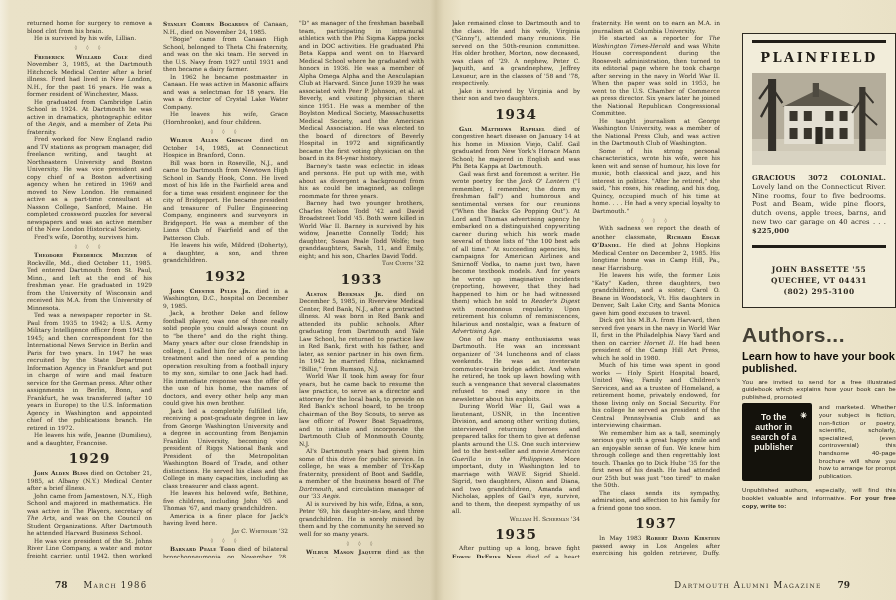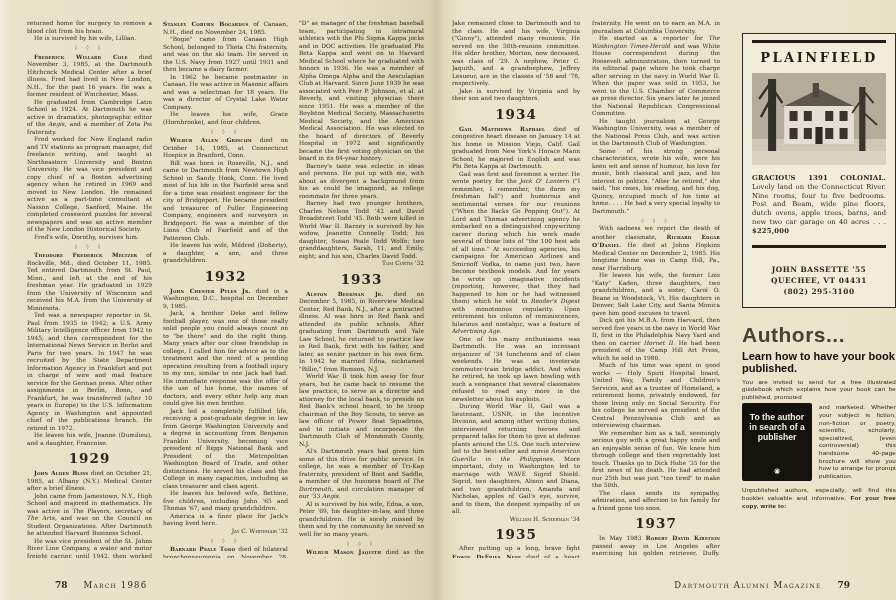--- a/index.html
+++ b/index.html
@@ -60,21 +60,21 @@
   .vantage { margin-top:16px; color:#15130e; font-family:"Liberation Sans", sans-serif; }
   .v-intro { font-size:21px; line-height:21px; font-weight:700; color:#454136; letter-spacing:.5px; }
   .v-head { font-size:25px; line-height:22px; font-weight:bold; letter-spacing:-.5px; color:#0f0d09; }
   .v-sub { font-size:11px; line-height:12px; font-weight:bold; margin:5px 0 4px; color:#0f0d09; }
   .v-body { font-size:6.2px; line-height:7.6px; text-align:justify; letter-spacing:.2px; color:#201d16; }
   .v-row { display:flex; gap:7px; margin-top:3px; align-items:flex-start; }
   .v-book {
     width:70px; height:78px; background:#14120c; color:#f2efe4;
     text-align:center; font-weight:bold; font-size:8.6px; line-height:10px;
     padding:9px 5px 5px; border-radius:2px; flex:none;
-    display:flex; flex-direction:column; justify-content:space-between;
+    display:flex; flex-direction:row; justify-content:space-between;
   }
   .v-book-glyph { font-size:8px; line-height:8px; }
   .v-body2 { margin-top:5px; }
   .v-bold { font-weight:bold; }
   i { font-style:italic; }
 </style>
 </head>
 <body>
 
 <div class="spread">
@@ -189,21 +189,21 @@
             <rect x="71" y="54" width="8" height="17" fill="#2c2922"></rect>
             <rect x="82" y="55" width="9" height="11" fill="#39352c"></rect>
             <rect x="98" y="55" width="9" height="11" fill="#39352c"></rect>
             <rect x="18" y="6" width="9" height="74" fill="#33302a"></rect>
             <path d="M22 8 L8 26 M22 14 L34 30 M22 24 L10 44" stroke="#33302a" stroke-width="2.5" fill="none"></path>
             <rect x="120" y="14" width="7" height="66" fill="#3a362f"></rect>
             <path d="M123 16 L136 30 M123 26 L112 40 M123 38 L140 52" stroke="#3a362f" stroke-width="2" fill="none"></path>
             <rect x="0" y="78" width="150" height="14" fill="#d8d3c2"></rect>
           </svg>
           <div class="plain-body">
-            <span class="plain-lead">GRACIOUS 1391 COLONIAL.</span><span> Lovely land on the Connecticut River. Nine rooms, four to five bedrooms. Post and Beam, wide pine floors, dutch ovens, apple trees, barns, and new two car garage on 40 acres . . . </span><span class="plain-price">$225,000</span>
+            <span class="plain-lead">GRACIOUS 3072 COLONIAL.</span><span> Lovely land on the Connecticut River. Nine rooms, four to five bedrooms. Post and Beam, wide pine floors, dutch ovens, apple trees, barns, and new two car garage on 40 acres . . . </span><span class="plain-price">$225,000</span>
           </div>
           <div class="rule-double plain-rule2"></div>
           <div class="plain-contact">
             <div>JOHN BASSETTE '55</div>
             <div>QUECHEE, VT 04431</div>
             <div>(802) 295-3100</div>
           </div>
         </div>
 
         <div class="vantage">

